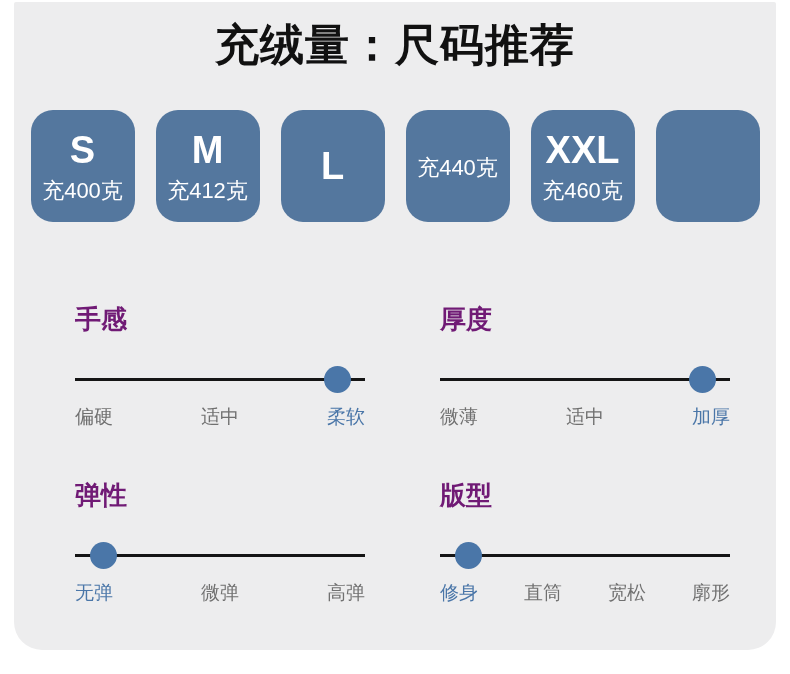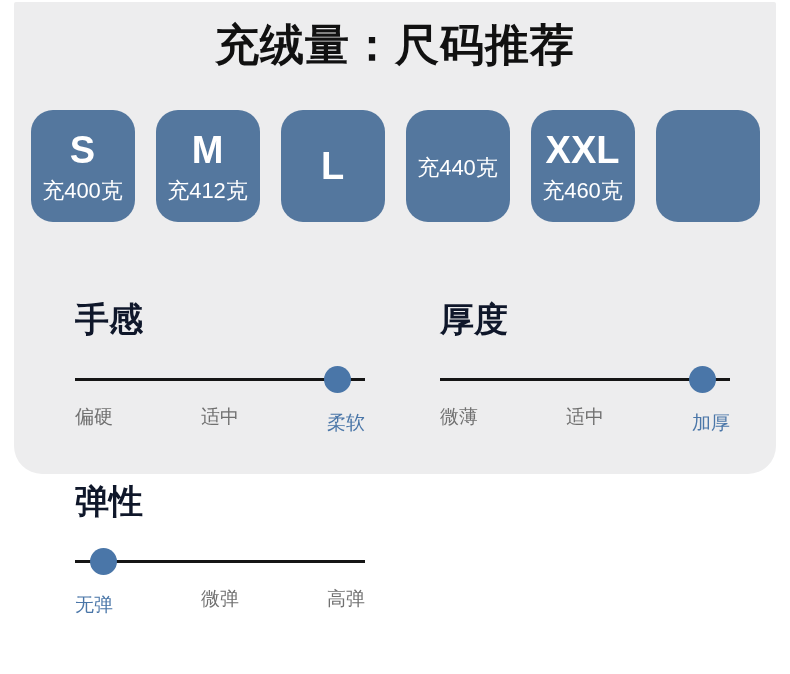--- a/index.html
+++ b/index.html
@@ -9,21 +9,21 @@
     width: 790px;
     height: 674px;
     font-family: "Liberation Sans", "DejaVu Sans", sans-serif;
     overflow: hidden;
   }
   #card {
     position: absolute;
     left: 14px;
     top: 2px;
     width: 762px;
-    height: 472px;
+    height: 648px;
     background: var(--card-bg, #EDEDEE);
     border-radius: 2px 2px 28px 28px;
   }
   
   .page-title {
     margin-top: 18px;
     text-align: center;
     font-size: 44px;
     line-height: 50px;
     font-weight: 700;
@@ -64,24 +64,24 @@
   .sliders {
     margin-top: 80px;
     padding: 0 46px 0 61px;
     display: grid;
     grid-template-columns: 1fr 1fr;
     column-gap: 75px;
     row-gap: 44px;
   }
   .slider-group { position: relative; }
   .slider-title {
-    font-size: 34px;
+    font-size: 26px;
     line-height: 34px;
     font-weight: 600;
-    color: #0f172a;
+    color: #701a75;
   }
   .slider-track {
     position: relative;
     margin-top: 30px;
     height: 27px;
   }
   .slider-line {
     position: absolute;
     left: 0;
     right: 0;
@@ -101,21 +101,20 @@
     margin-top: 7px;
     display: flex;
     justify-content: space-between;
     font-size: 19px;
     line-height: 34px;
     color: var(--muted, #707070);
     white-space: nowrap;
   }
   .slider-options .opt.sel {
     color: var(--accent, #4A76A8);
-    margin-top: 6px;
   }
 </style>
 </head>
 <body>
 
 <div id="card">
 
   <div class="page-title">充绒量：尺码推荐</div>
 
   <div class="badges" id="badges">
@@ -175,15 +174,28 @@
         <div class="slider-line"></div>
         <div class="slider-dot" style="left: 14.5px;"></div>
       </div>
       <div class="slider-options">
           <span class="opt sel">无弹</span>
           <span class="opt">微弹</span>
           <span class="opt">高弹</span>
         </div>
     </div>
 
+    <div class="slider-group">
+      <div class="slider-title">版型</div>
+      <div class="slider-track">
+        <div class="slider-line"></div>
+        <div class="slider-dot" style="left: 14.5px;"></div>
+      </div>
+      <div class="slider-options">
+          <span class="opt sel">修身</span>
+          <span class="opt">直筒</span>
+          <span class="opt">宽松</span>
+          <span class="opt">廓形</span>
+        </div>
+    </div>
 
   </div>
 </div>
 
 </body></html>

